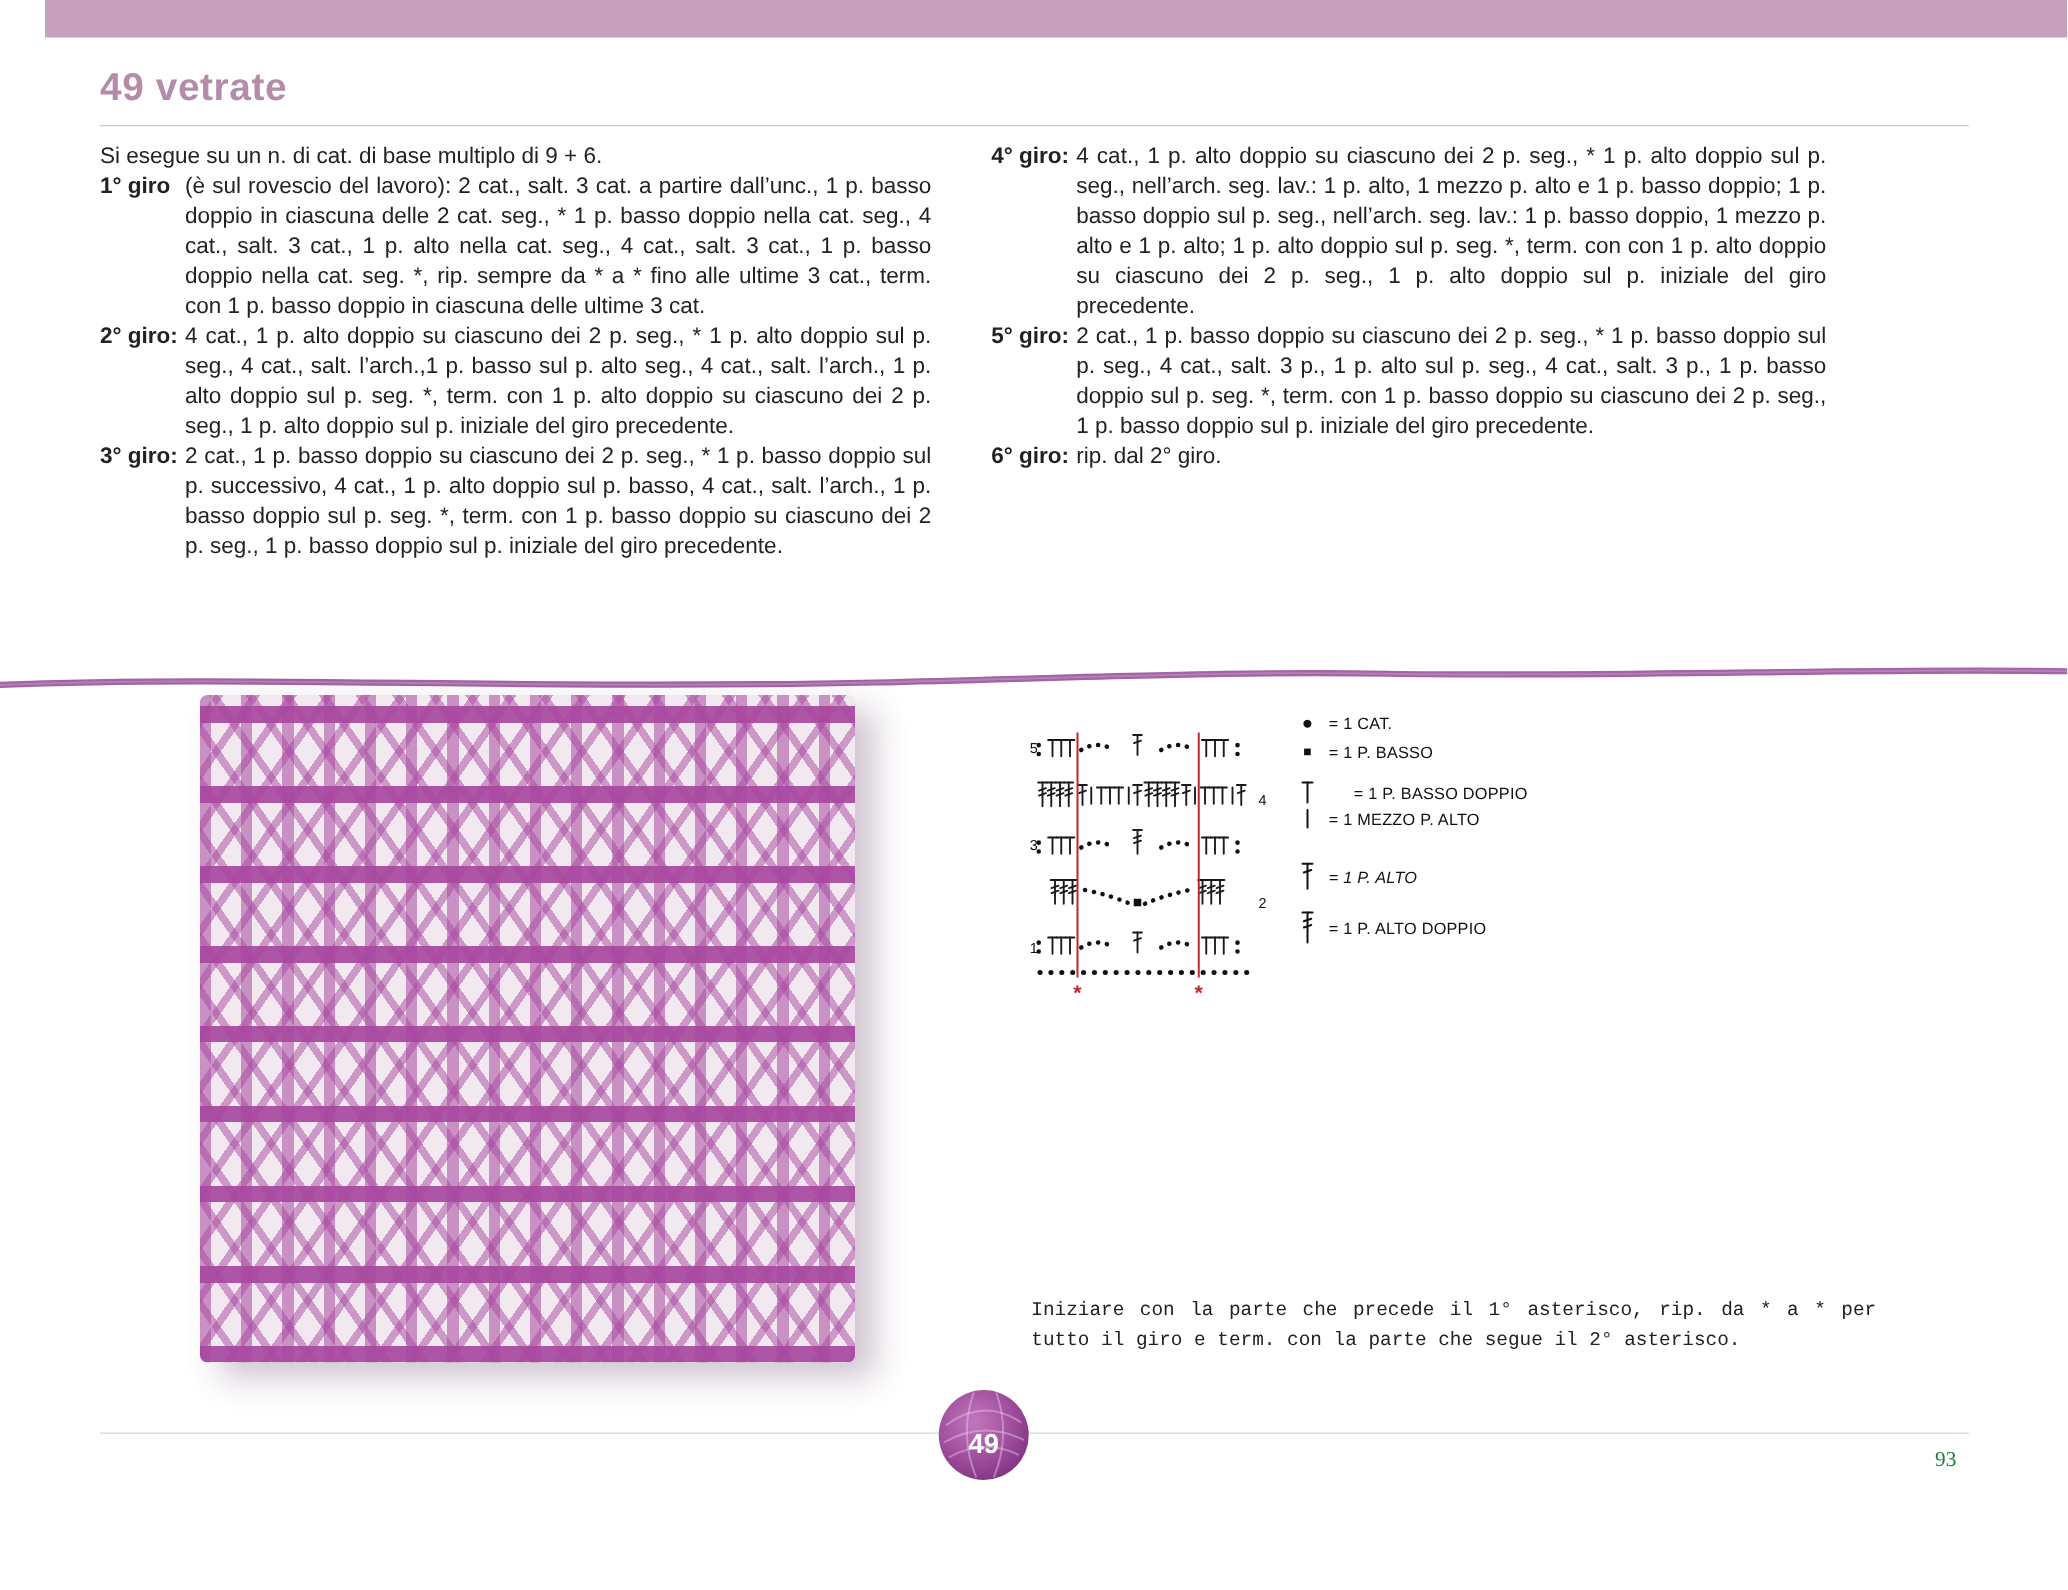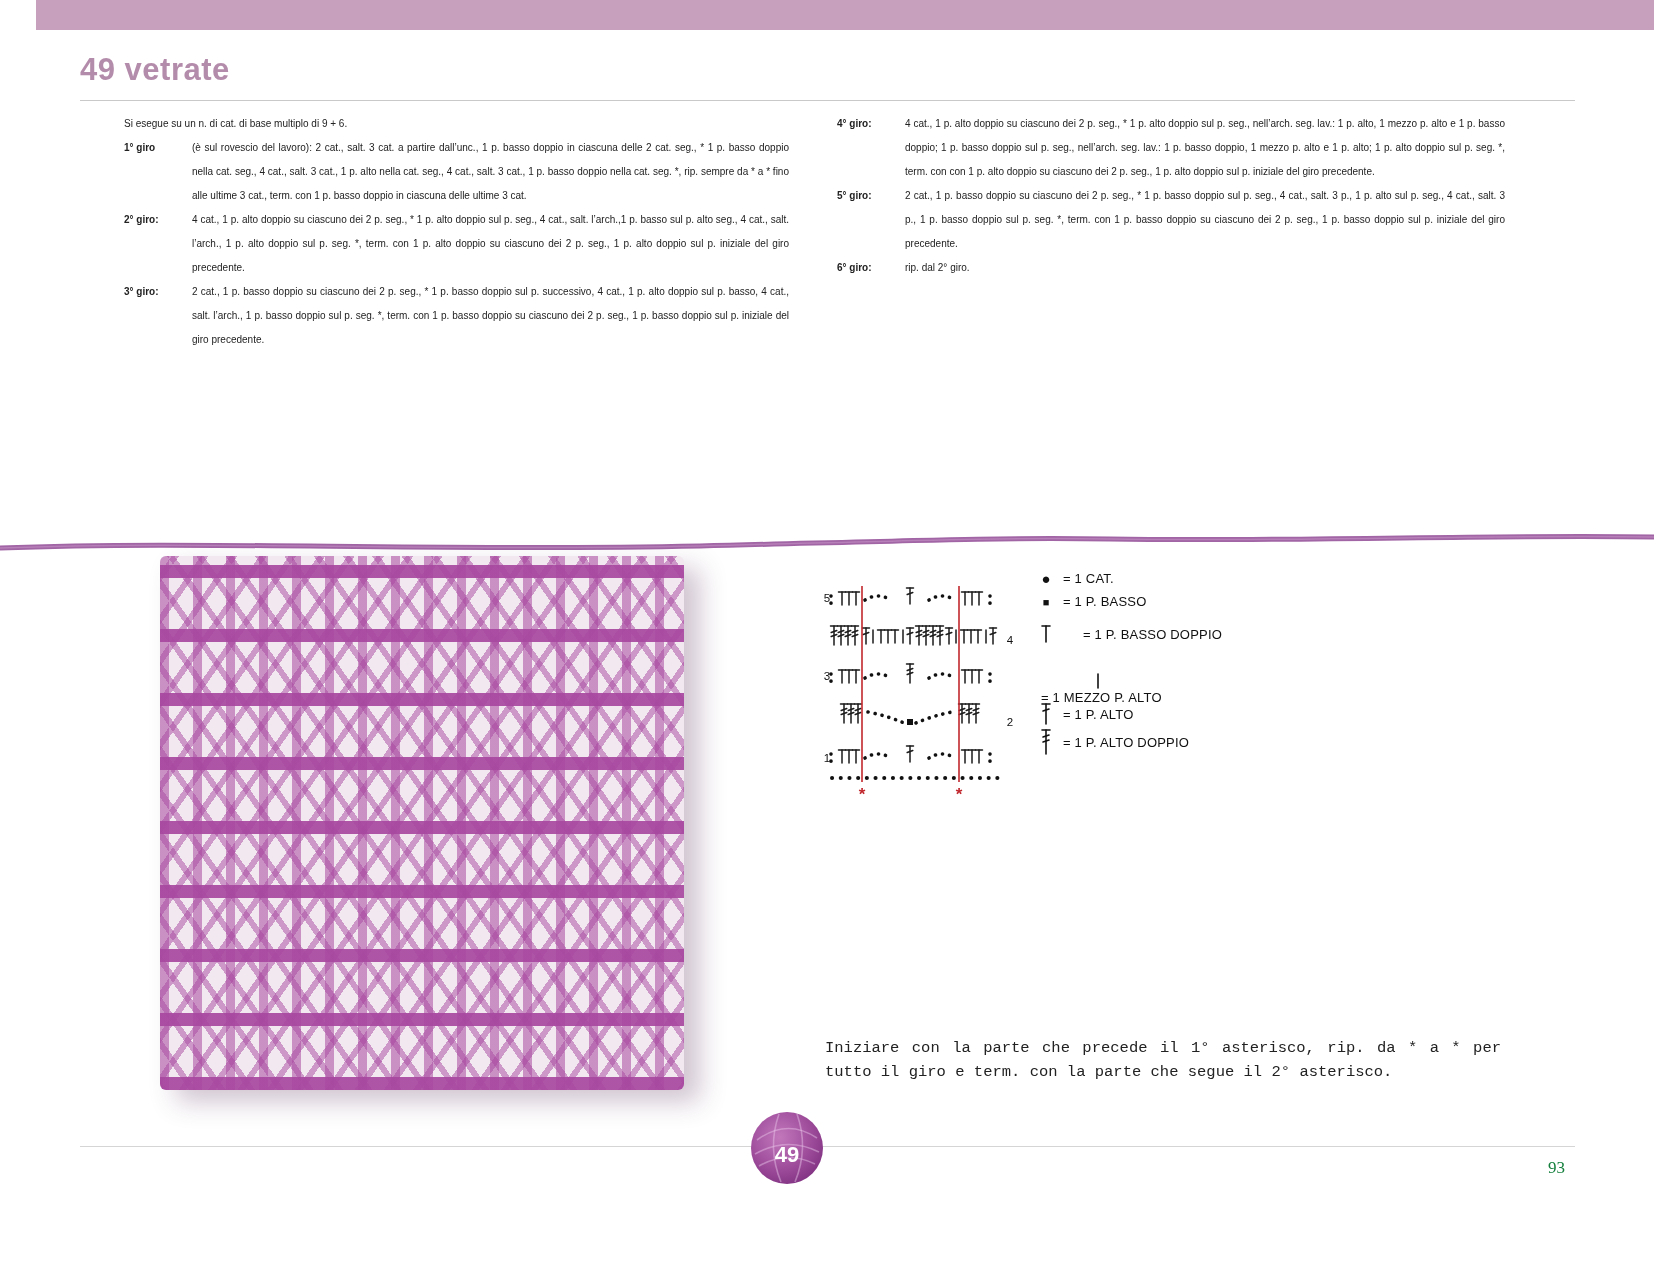--- a/index.html
+++ b/index.html
@@ -8,21 +8,21 @@
     font-family:"Liberation Sans",sans-serif;color:#222;
   }
   .top-bar{position:absolute;left:36px;top:0;width:1618px;height:30px;background:#c6a0bd;}
   .page-title{
     position:absolute;left:80px;top:52px;
     font-family:Liberation Sans, sans-serif;font-weight:700;font-size:31px;color:#b48cab;
     letter-spacing:.5px;
   }
   .title-rule{position:absolute;left:80px;top:100px;width:1495px;height:1px;background:#c9c9c9;}
 
-  .col{position:absolute;top:112px;font-size:10px;line-height:24px;text-align:justify;margin-left:44px;}
+  .col{position:absolute;top:112px;font-size:18px;line-height:24px;text-align:justify;}
   .col-left{left:80px;width:665px;}
   .col-right{left:793px;width:668px;}
   .intro{margin:0;}
   .para{position:relative;margin:0;padding-left:68px;}
   .para .label{position:absolute;left:0;top:0;font-weight:700;text-align:left;}
 
   .yarn-strand{position:absolute;left:0;top:526px;width:1654px;height:44px;}
 
   .swatch{
     position:absolute;left:160px;top:556px;width:524px;height:534px;
@@ -217,29 +217,29 @@
       <span class="legend-sym">
         <svg width="12" height="20" viewBox="0 0 12 20">
             <g stroke="#111" stroke-width="1.6" stroke-linecap="round">
               <line x1="2" y1="2" x2="10" y2="2"></line>
               <line x1="6" y1="2" x2="6" y2="18"></line>
             </g>
           </svg>
       </span>
       <span class="legend-text">= 1 P. BASSO DOPPIO</span>
     </div>
-    <div class="legend-row" style="top:106px;flex-direction:column;">
+    <div class="legend-row" style="top:80px;">
       <span class="legend-sym">
         <svg width="12" height="18" viewBox="0 0 12 18">
             <line x1="6" y1="2" x2="6" y2="16" stroke="#111" stroke-width="1.6" stroke-linecap="round"></line>
           </svg>
       </span>
       <span class="legend-text">= 1 MEZZO P. ALTO</span>
     </div>
-    <div class="legend-row" style="top:136px;">
+    <div class="legend-row" style="top:123px;font-style:italic;">
       <span class="legend-sym">
         <svg width="12" height="24" viewBox="0 0 12 24">
             <g stroke="#111" stroke-width="1.6" stroke-linecap="round">
               <line x1="2" y1="2" x2="10" y2="2"></line>
               <line x1="6" y1="2" x2="6" y2="22"></line>
               <line x1="3" y1="9" x2="9" y2="7"></line>
             </g>
           </svg>
       </span>
       <span class="legend-text">= 1 P. ALTO</span>

